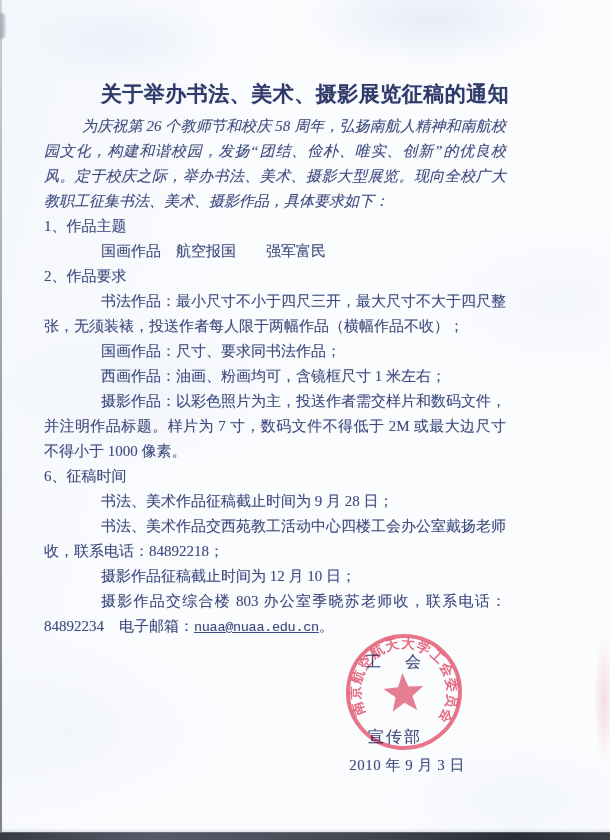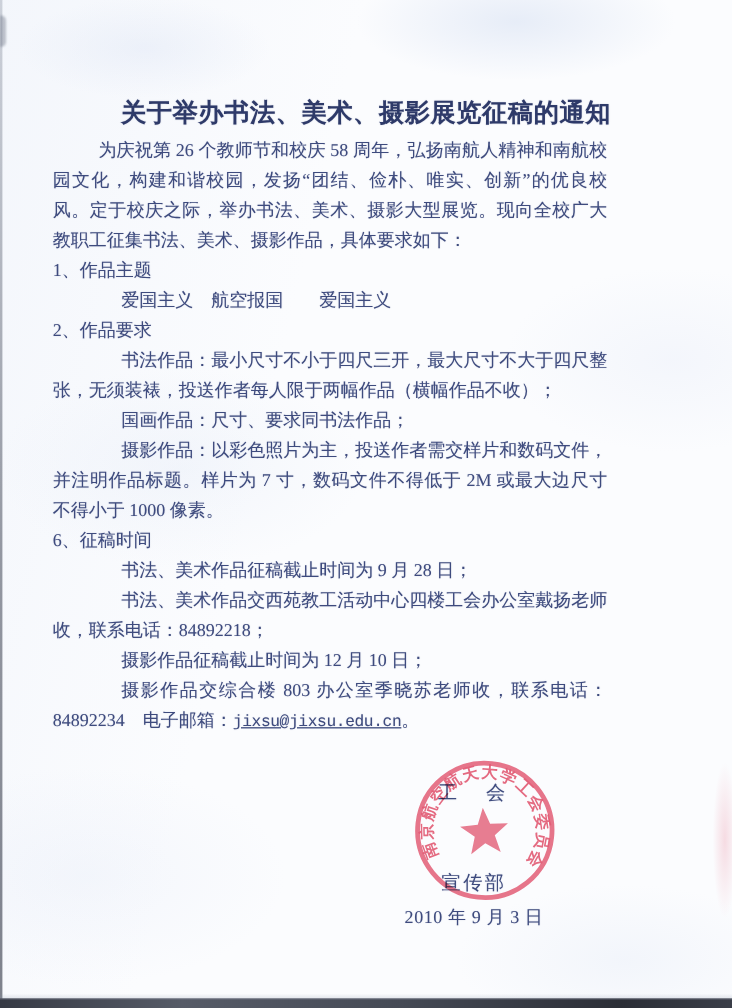--- a/index.html
+++ b/index.html
@@ -51,71 +51,72 @@
     text-shadow:0 0 1px rgba(46,58,105,.35);
   }
   .body-text{
     position:absolute;left:44px;top:114px;width:462px;
     font-size:15px;line-height:25px;
     color:var(--ink-blue,#3e4b7e);
     text-shadow:0 0 1px rgba(62,75,126,.30);
     text-align:justify;
   }
   .body-text p{margin:0;padding:0;}
-  .indent-intro{text-indent:38px;}
+  .indent-intro{text-indent:38px;font-style:italic;}
   .heading{padding-left:33px;}
   .sub{text-indent:57px;}
   .email{
     font-family:"Liberation Mono","DejaVu Sans Mono",monospace;
     font-size:13.5px;text-decoration:underline;letter-spacing:-.3px;
   }
 
   
   .signature{
     position:absolute;left:325px;top:648px;width:140px;
     text-align:center;font-size:16px;line-height:28px;
     color:var(--ink-blue,#3e4b7e);
     text-shadow:0 0 1px rgba(62,75,126,.30);
     z-index:2;
   }
   .sig-union{letter-spacing:4px;}
   .sig-dept{letter-spacing:2px;margin-top:47px;}
-  .sig-date{font-size:15px;letter-spacing:.5px;}
+  .sig-date{font-size:15px;letter-spacing:.5px;text-align:right;}
 
   
   .stamp{
     position:absolute;left:344px;top:632px;width:120px;height:120px;
     z-index:3;mix-blend-mode:multiply;opacity:.92;
     transform:rotate(6deg);
   }
 </style>
 </head>
 <body>
 
 <div class="page">
   <div class="texture"></div>
 
   <div class="title">关于举办书法、美术、摄影展览征稿的通知</div>
 
   <div class="body-text">
     <p class="indent-intro">为庆祝第 26 个教师节和校庆 58 周年，弘扬南航人精神和南航校园文化，构建和谐校园，发扬“团结、俭朴、唯实、创新”的优良校风。定于校庆之际，举办书法、美术、摄影大型展览。现向全校广大教职工征集书法、美术、摄影作品，具体要求如下：</p>
 
     <p class="heading">1、作品主题</p>
-    <p class="sub">爱国主义　航空报国　　爱国主义</p>
+    <p class="sub">国画作品　航空报国　　强军富民</p>
 
     <p class="heading">2、作品要求</p>
     <p class="sub">书法作品：最小尺寸不小于四尺三开，最大尺寸不大于四尺整张，无须装裱，投送作者每人限于两幅作品（横幅作品不收）；</p>
     <p class="sub">国画作品：尺寸、要求同书法作品；</p>
+    <p class="sub">西画作品：油画、粉画均可，含镜框尺寸 1 米左右；</p>
     <p class="sub">摄影作品：以彩色照片为主，投送作者需交样片和数码文件，并注明作品标题。样片为 7 寸，数码文件不得低于 2M 或最大边尺寸不得小于 1000 像素。</p>
 
     <p class="heading">6、征稿时间</p>
     <p class="sub">书法、美术作品征稿截止时间为 9 月 28 日；</p>
     <p class="sub">书法、美术作品交西苑教工活动中心四楼工会办公室戴扬老师收，联系电话：84892218；</p>
     <p class="sub">摄影作品征稿截止时间为 12 月 10 日；</p>
-    <p class="sub"><span>摄影作品交综合楼 803 办公室季晓苏老师收，联系电话：84892234　电子邮箱：</span><span class="email">jixsu@jixsu.edu.cn</span><span>。</span></p>
+    <p class="sub"><span>摄影作品交综合楼 803 办公室季晓苏老师收，联系电话：84892234　电子邮箱：</span><span class="email">nuaa@nuaa.edu.cn</span><span>。</span></p>
   </div>
 
   <div class="signature">
     <div class="sig-union">工　会</div>
     <div class="sig-dept">宣传部</div>
     <div class="sig-date">2010 年 9 月 3 日</div>
   </div>
 
   <svg class="stamp" viewBox="0 0 120 120">
     <circle cx="60" cy="60" r="56" fill="none" stroke="var(--stamp-red,#e4506b)" stroke-width="4" opacity="0.85"></circle>

